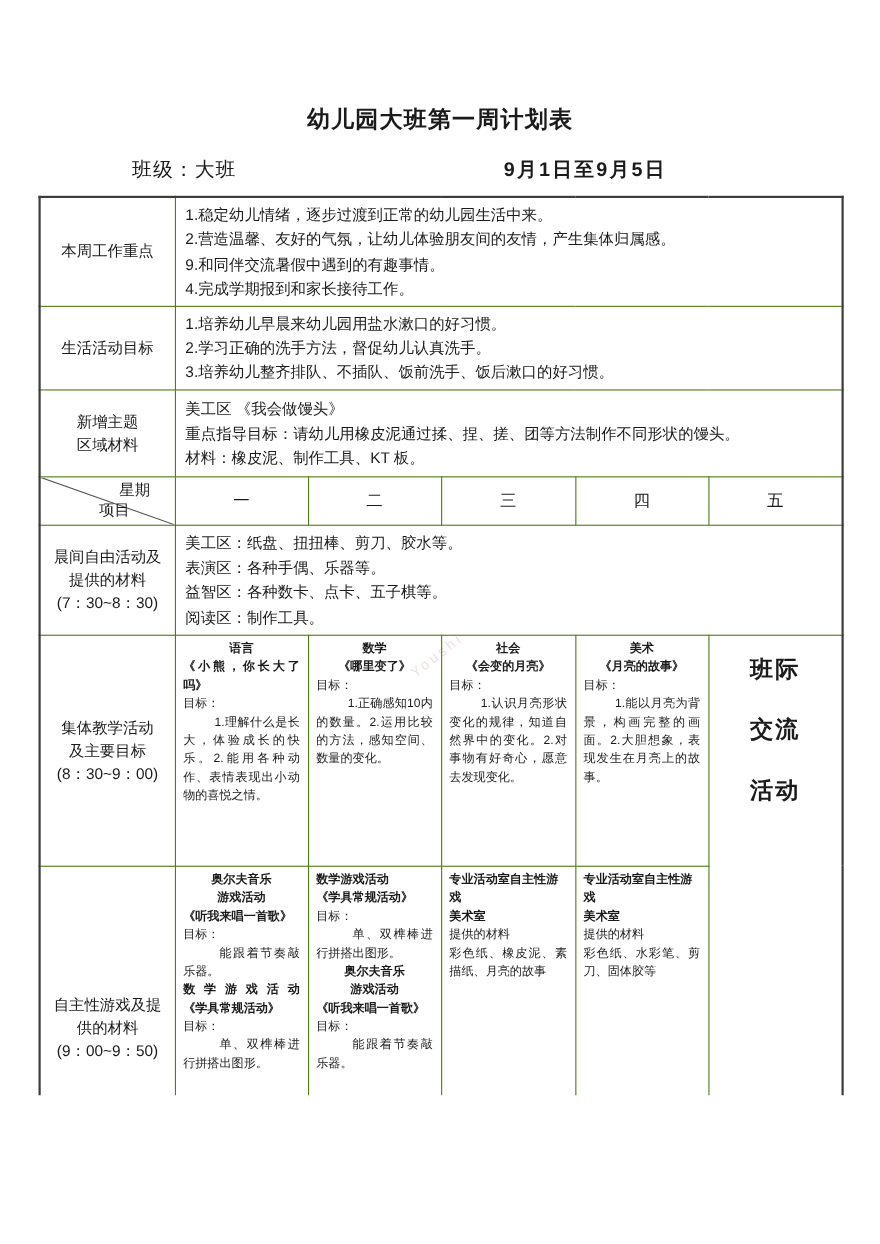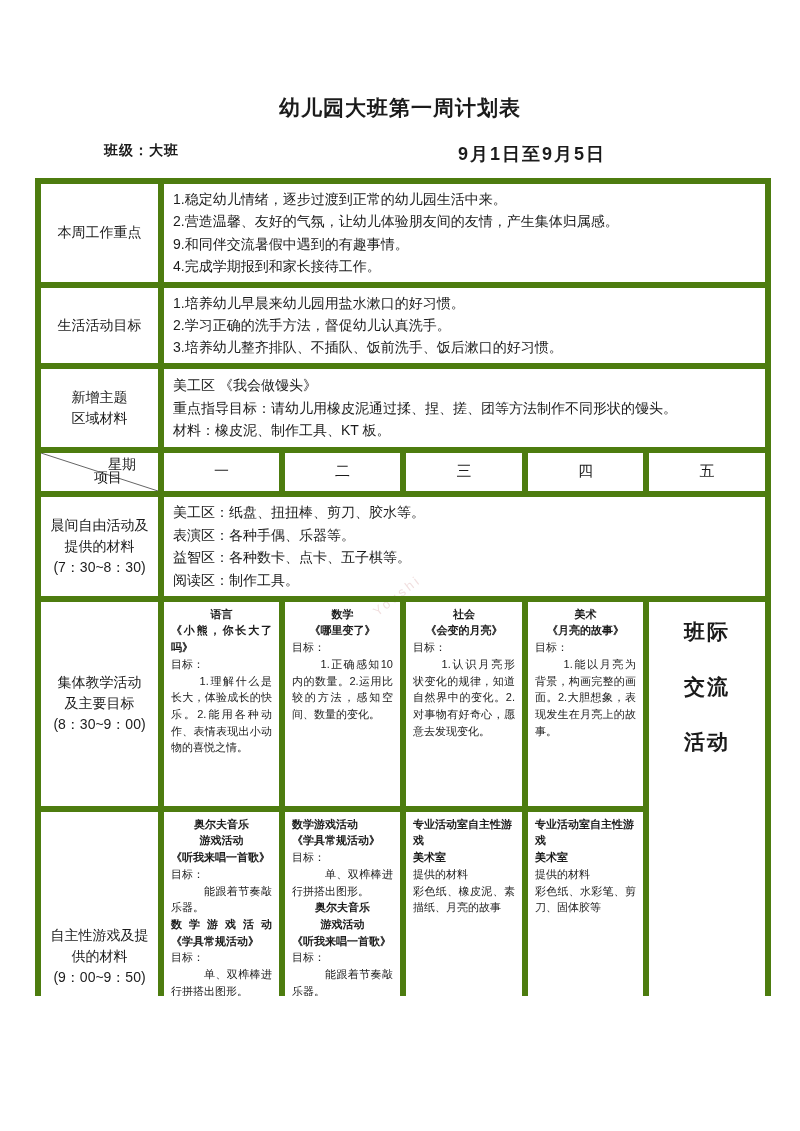--- a/index.html
+++ b/index.html
@@ -21,23 +21,23 @@
     left: 0;
     width: 100%;
     text-align: center;
     font-size: 21px;
     font-weight: bold;
     letter-spacing: 1px;
   }
   .class-label {
     position: absolute;
     top: 142px;
-    left: 104px;
-    font-size: 14px;
-    font-weight: bold;
+    left: 120px;
+    font-size: 18px;
+    font-weight: normal;
     letter-spacing: 1px;
   }
   .date-range {
     position: absolute;
     top: 142px;
     left: 458px;
     font-size: 18px;
     font-weight: bold;
     letter-spacing: 2px;
   }
@@ -56,21 +56,21 @@
   table.plan {
     position: absolute;
     left: 35px;
     top: 178px;
     width: 730px;
     border-collapse: collapse;
     table-layout: fixed;
     border: 2px solid #3c3c3c;
   }
   td {
-    border: 6px solid #4d7c0f;
+    border: 1px solid #4d7c0f;
     vertical-align: middle;
     overflow: hidden;
   }
   .label-cell {
     text-align: center;
     font-size: 14px;
     line-height: 1.5;
     padding: 18px 4px;
   }
   .content-cell {

